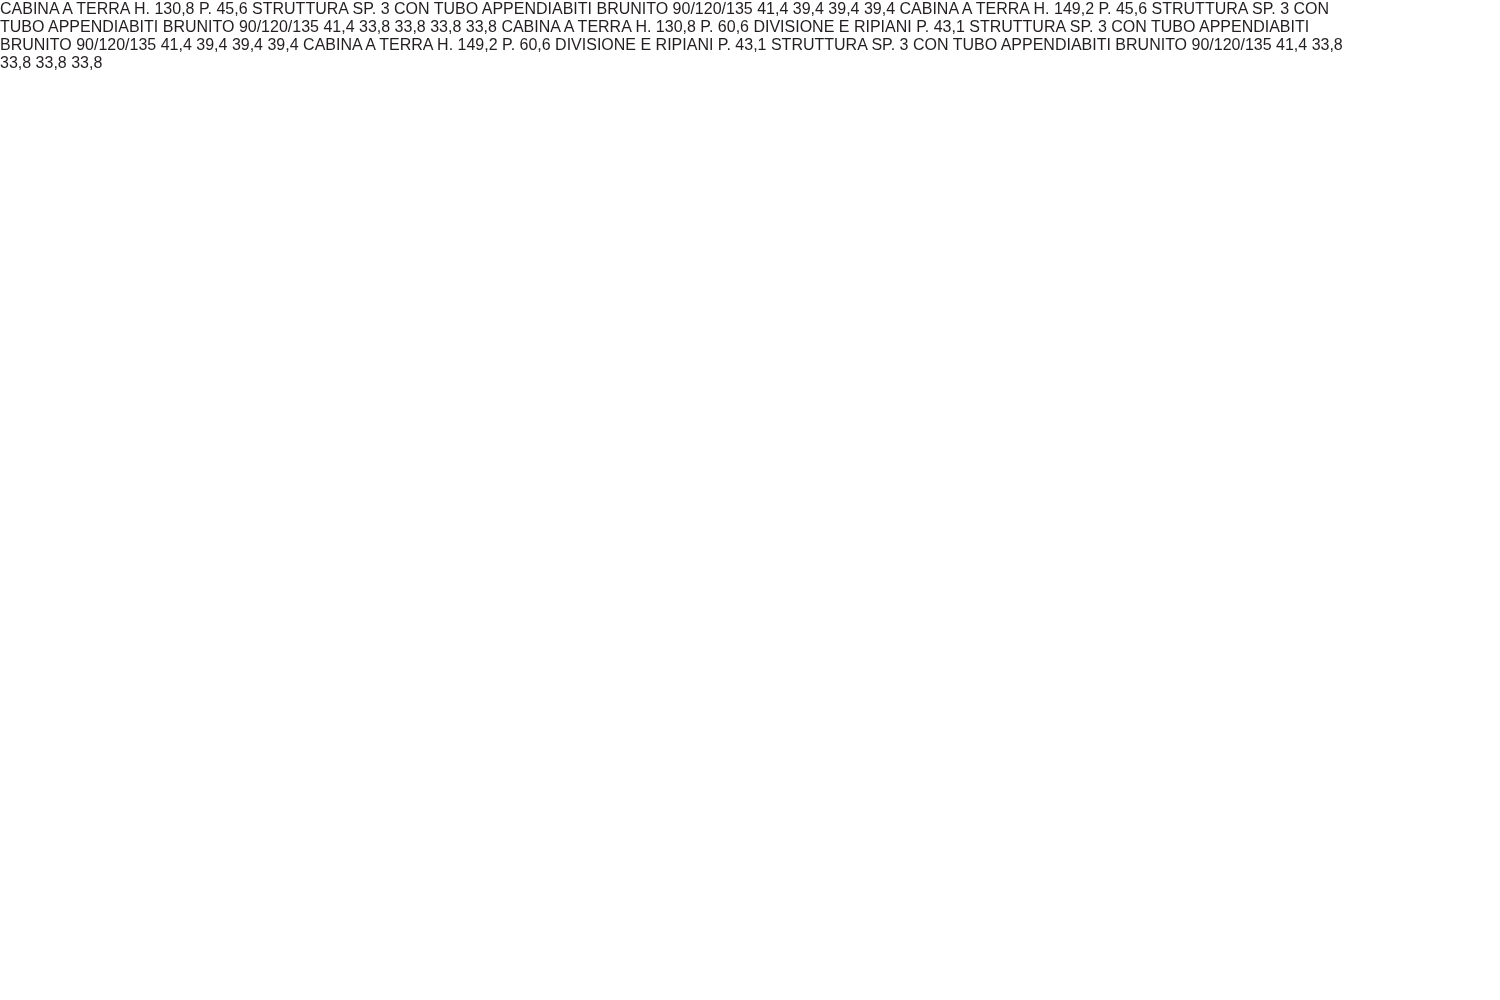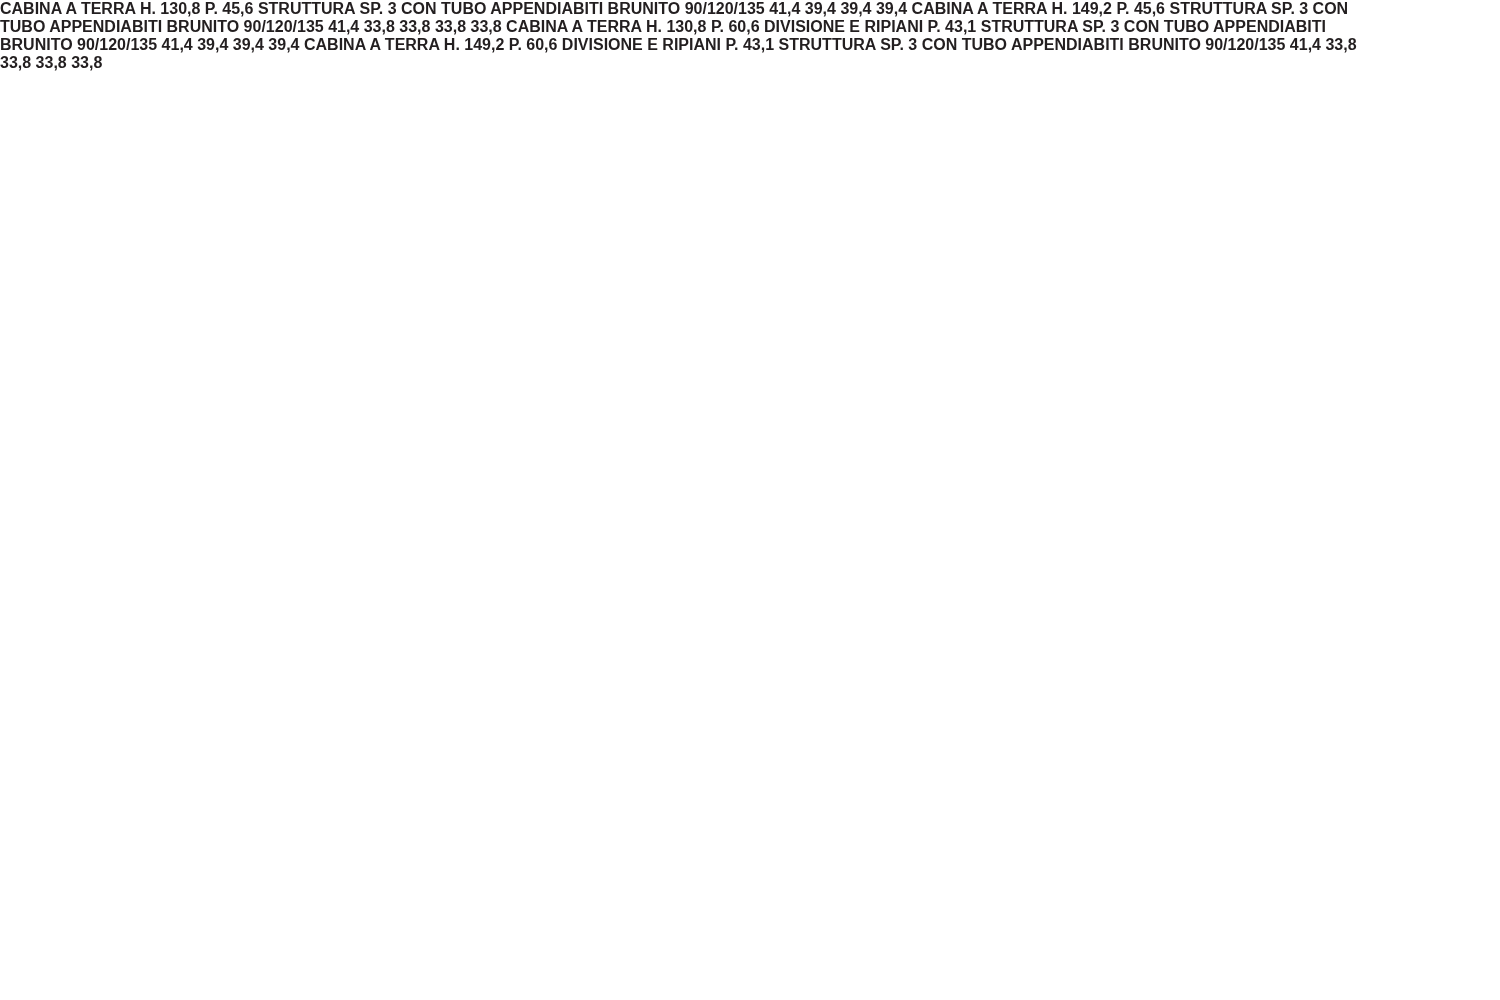--- a/index.html
+++ b/index.html
@@ -13,21 +13,20 @@
     font-family: "Liberation Sans", sans-serif;
     color: #231f20;
     position: relative;
     overflow: hidden;
   }
   .sheet {
     position: absolute;
     left: 0; top: 0;
     width: 1360px;
     height: 1000px;
-    font-weight: bold;
   }
 </style>
 </head>
 <body>
 
 <div class="sheet"><span class="cap">
 </span>
  <span class="cap"></span> <span class="cap">
 </span> <span class="cap"></span> <span class="cap">
 </span> <span class="cap"></span> <span class="cap"></span> <span class="cap"></span> <span class="cap">C</span>ABINA <span class="cap">A</span> <span class="cap">T</span>ERRA

